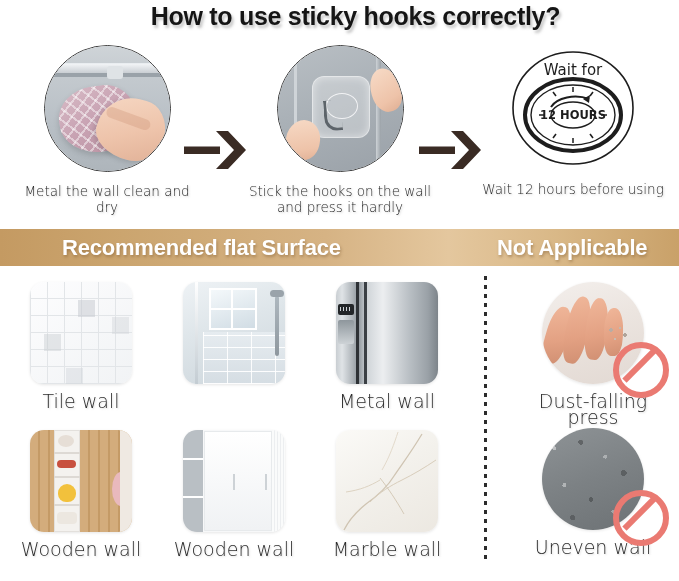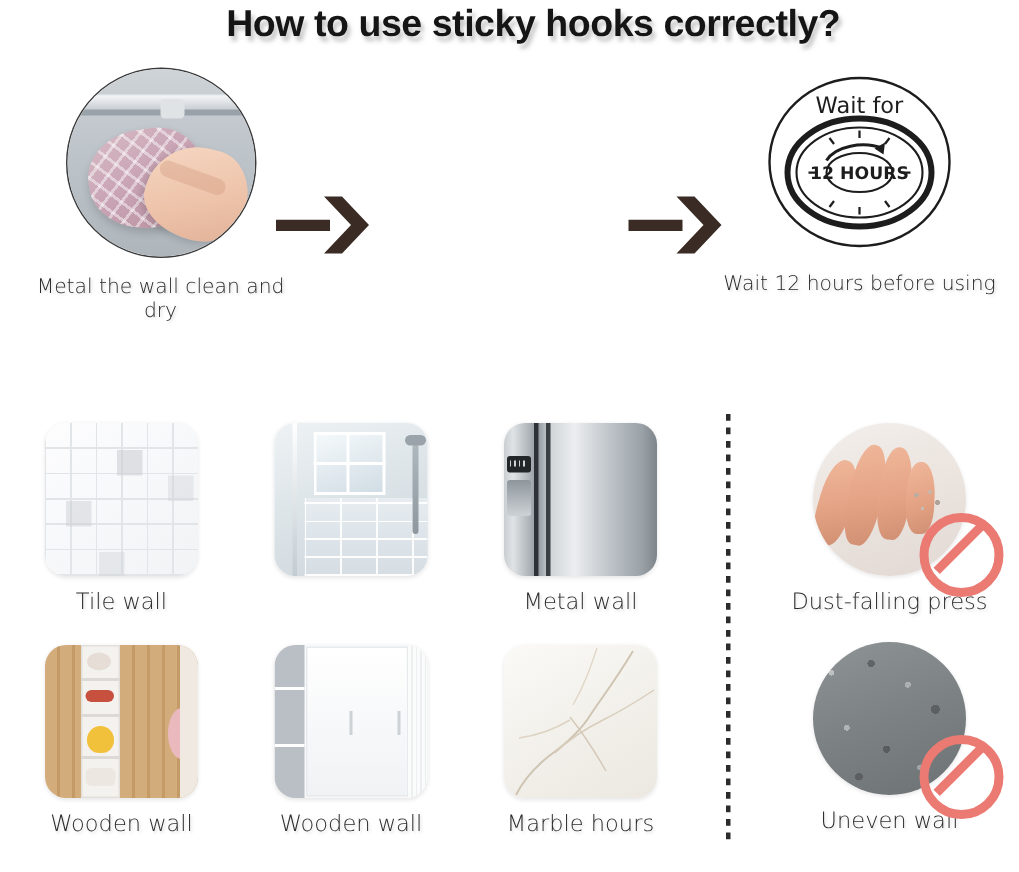--- a/index.html
+++ b/index.html
@@ -114,21 +114,21 @@
   }
 
   
   .cell{position:absolute;width:150px;text-align:center;}
   .sw{
     width:102px;height:102px;margin:0 auto;border-radius:14px;overflow:hidden;
     position:relative;box-shadow:0 1px 3px rgba(0,0,0,.10);
   }
   .sw-round{border-radius:50%;}
   .cap{
-    margin-top:9px;font-size:15px;color:#2c2c2c;line-height:16px;
+    margin-top:9px;font-size:19px;color:#2c2c2c;line-height:16px;
     font-family:"DejaVu Sans",sans-serif;font-weight:300;
     text-shadow:1px 1px 2px rgba(175,175,175,.45);
   }
 
   
   .m-tile{background:
     repeating-linear-gradient(0deg,#e2e5e8 0 1px,transparent 1px 17px),
     repeating-linear-gradient(90deg,#e2e5e8 0 1px,transparent 1px 17px),
     linear-gradient(140deg,#fdfdfe,#f1f3f5);}
   .m-tile::after{content:"";position:absolute;left:48px;top:18px;width:17px;height:17px;
@@ -251,20 +251,33 @@
       <div class="step-cap">Metal the wall clean and dry</div>
     </div>
 
     <div class="arrow arrow-1">
       <svg width="66" height="42" viewBox="0 0 66 42">
         <rect x="2" y="17.5" width="36" height="7.5" fill="#3a2b24"></rect>
         <polygon points="34,2 46,2 64,21 46,40 34,40 52,21" fill="#3a2b24"></polygon>
       </svg>
     </div>
 
+    <div class="step step-2">
+      <div class="circle">
+        <div class="ph-hook">
+          <div class="edge"></div>
+          <div class="edge2"></div>
+          <div class="pad"></div>
+          <div class="hk"></div>
+          <div class="fing f1"></div>
+          <div class="fing f2"></div>
+        </div>
+      </div>
+      <div class="step-cap">Stick the hooks on the wall and press it hardly</div>
+    </div>
 
     <div class="arrow arrow-2">
       <svg width="66" height="42" viewBox="0 0 66 42">
         <rect x="2" y="17.5" width="36" height="7.5" fill="#3a2b24"></rect>
         <polygon points="34,2 46,2 64,21 46,40 34,40 52,21" fill="#3a2b24"></polygon>
       </svg>
     </div>
 
     <div class="step step-3">
       <div class="clock">
@@ -286,20 +299,24 @@
           <path d="M40 62 A26 16 0 0 1 78 54" fill="none" stroke="#1d1d1d" stroke-width="2"></path>
           <polygon points="79,50 72,54 78,58" fill="#1d1d1d"></polygon>
           <text x="62" y="74" text-anchor="middle" font-family="DejaVu Sans, sans-serif" font-size="11.5" font-weight="bold" fill="#1d1d1d">12 HOURS</text>
           <text x="62" y="30" text-anchor="middle" font-family="DejaVu Sans, sans-serif" font-size="15" fill="#1d1d1d">Wait for</text>
         </svg>
       </div>
       <div class="step-cap">Wait 12 hours before using</div>
     </div>
   </div>
 
+  <div class="banner">
+    <div class="banner-txt banner-left">Recommended flat Surface</div>
+    <div class="banner-txt banner-right">Not Applicable</div>
+  </div>
 
   <div class="divider"></div>
 
   <div class="cell" style="left:6px;top:282px;">
     <div class="sw m-tile"></div>
     <div class="cap">Tile wall</div>
   </div>
 
   <div class="cell" style="left:159px;top:282px;">
     <div class="sw m-glass">
@@ -366,21 +383,21 @@
   <div class="cell" style="left:312px;top:430px;">
     <div class="sw m-marble">
       <svg width="102" height="102" viewBox="0 0 102 102">
         <path d="M86 4 C74 24 66 34 58 46 C52 56 44 64 30 74 C20 82 12 92 8 100" fill="none" stroke="#cfc4b2" stroke-width="1.3"></path>
         <path d="M100 30 C88 38 78 44 66 50 C54 56 44 62 34 72" fill="none" stroke="#d8cdbb" stroke-width="1"></path>
         <path d="M44 48 C52 58 60 70 68 84" fill="none" stroke="#d4c9b7" stroke-width="1"></path>
         <path d="M44 50 C34 56 24 60 10 62" fill="none" stroke="#ddd3c2" stroke-width="1"></path>
         <path d="M62 2 C58 14 54 26 46 40" fill="none" stroke="#e0d6c6" stroke-width="0.9"></path>
       </svg>
     </div>
-    <div class="cap">Marble hours</div>
+    <div class="cap">Marble wall</div>
   </div>
 
   <div class="cell" style="left:518px;top:428px;">
     <div class="sw sw-round m-uneven"></div>
     <div class="noSign" style="left:95px;top:62px;"></div>
     <div class="cap">Uneven wall</div>
   </div>
 
 </div>
 

